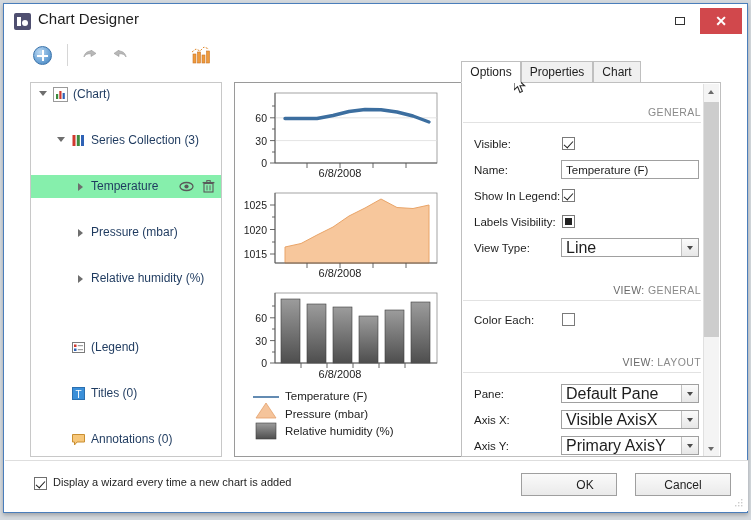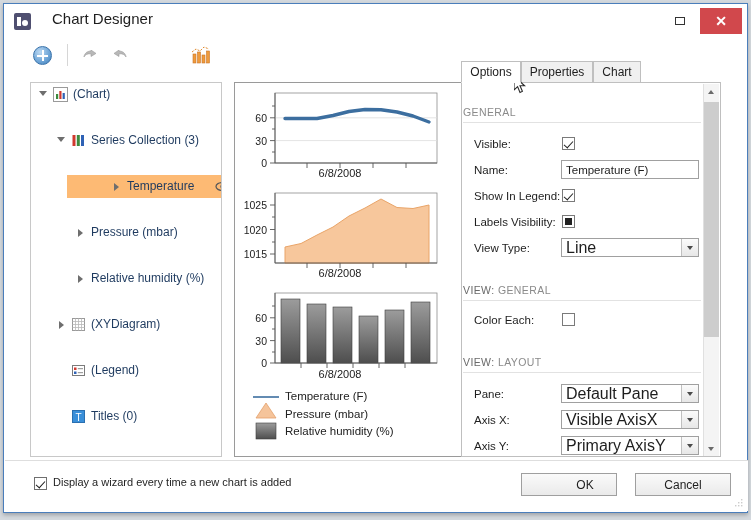--- a/index.html
+++ b/index.html
@@ -29,21 +29,21 @@
     background:#4f4f70;border-radius:2px;
   }
   #app-icon:before{
     content:"";position:absolute;left:3px;top:4px;width:4px;height:9px;background:#fff;
   }
   #app-icon:after{
     content:"";position:absolute;left:8px;top:7px;width:6px;height:6px;
     border-radius:50%;background:#fff;
   }
   #title-text{
-    position:absolute;left:48px;top:6px;
+    position:absolute;left:34px;top:6px;
     font-size:15px;color:#1e1e1e;
   }
   .wbtn{position:absolute;top:4px;height:26px;cursor:default;}
   #btn-max{
     left:660px;width:34px;background:#ffffff;
   }
   #btn-max .glyph{
     position:absolute;left:11px;top:9px;width:10px;height:8px;
     border:1.5px solid #333;box-sizing:border-box;
   }
@@ -76,21 +76,21 @@
   
   #tree-panel{
     position:absolute;left:26px;top:78px;width:192px;height:375px;
     background:#fff;border:1px solid #c8c8c8;box-sizing:border-box;
     overflow:hidden;
   }
   .tnode{
     position:relative;height:23px;line-height:23px;
     font-size:12px;color:#1e3a5f;white-space:nowrap;
   }
-  .tnode.sel{background:#fdba74;margin-left:36px;}
+  .tnode.sel{background:#86efac;}
   .exp{
     position:absolute;top:8px;width:0;height:0;
   }
   .exp.open{
     border-left:4px solid transparent;border-right:4px solid transparent;
     border-top:5px solid #6e6e6e;
   }
   .exp.closed{
     border-top:4px solid transparent;border-bottom:4px solid transparent;
     border-left:5px solid #6e6e6e;
@@ -127,20 +127,21 @@
   #opt-body{
     position:absolute;left:0;top:21px;width:260px;height:375px;
     background:#fff;border:1px solid #bfbfbf;box-sizing:border-box;
     overflow:hidden;
   }
   .sec-hdr{
     position:absolute;left:1px;width:238px;height:22px;line-height:22px;
     font-size:10.5px;letter-spacing:.4px;color:#8a8a8a;
     box-sizing:border-box;
     border-bottom:1px solid #e2e2e2;
+    text-align:right;
   }
   .sec-hdr b{color:#6a6a6a;font-weight:normal;}
   .frow{position:absolute;height:22px;}
   .flabel{
     position:absolute;left:12px;top:0;line-height:22px;
     font-size:11.5px;color:#1e1e1e;white-space:nowrap;
   }
   .chk{
     position:absolute;width:13px;height:13px;top:4px;
     border:1px solid #7a7a7a;background:#fff;box-sizing:border-box;
@@ -311,37 +312,20 @@
     <div class="tnode" style="top:69px">
       <div class="exp closed" style="left:47px"></div>
       <div class="tlabel" style="left:60px">Pressure (mbar)</div>
     </div>
 
     <div class="tnode" style="top:92px">
       <div class="exp closed" style="left:47px"></div>
       <div class="tlabel" style="left:60px">Relative humidity (%)</div>
     </div>
 
-    <div class="tnode" style="top:115px">
-      <div class="exp closed" style="left:28px"></div>
-      <div class="tico" style="left:40px">
-        <svg width="15" height="15" viewBox="0 0 15 15">
-          <rect x="1.5" y="1.5" width="12" height="12" fill="#fff" stroke="#9a9a9a"></rect>
-          <g stroke="#b9b9b9" stroke-width=".8">
-            <line x1="4.5" y1="1.5" x2="4.5" y2="13.5"></line>
-              <line x1="7.5" y1="1.5" x2="7.5" y2="13.5"></line>
-            <line x1="10.5" y1="1.5" x2="10.5" y2="13.5"></line>
-            <line x1="1.5" y1="4.5" x2="13.5" y2="4.5"></line>
-              <line x1="1.5" y1="7.5" x2="13.5" y2="7.5"></line>
-            <line x1="1.5" y1="10.5" x2="13.5" y2="10.5"></line>
-          </g>
-        </svg>
-      </div>
-      <div class="tlabel" style="left:60px">(XYDiagram)</div>
-    </div>
 
     <div class="tnode" style="top:138px">
       <div class="tico" style="left:40px">
         <svg width="15" height="15" viewBox="0 0 15 15">
           <rect x="1.5" y="2.5" width="12" height="10" fill="#fff" stroke="#7b7b7b"></rect>
           <rect x="3" y="4.5" width="2.5" height="2.5" fill="#d0392f"></rect>
           <rect x="3" y="8.5" width="2.5" height="2.5" fill="#2f62b5"></rect>
           <line x1="6.8" y1="5.7" x2="12" y2="5.7" stroke="#8a8a8a"></line>
           <line x1="6.8" y1="9.7" x2="12" y2="9.7" stroke="#8a8a8a"></line>
         </svg>

